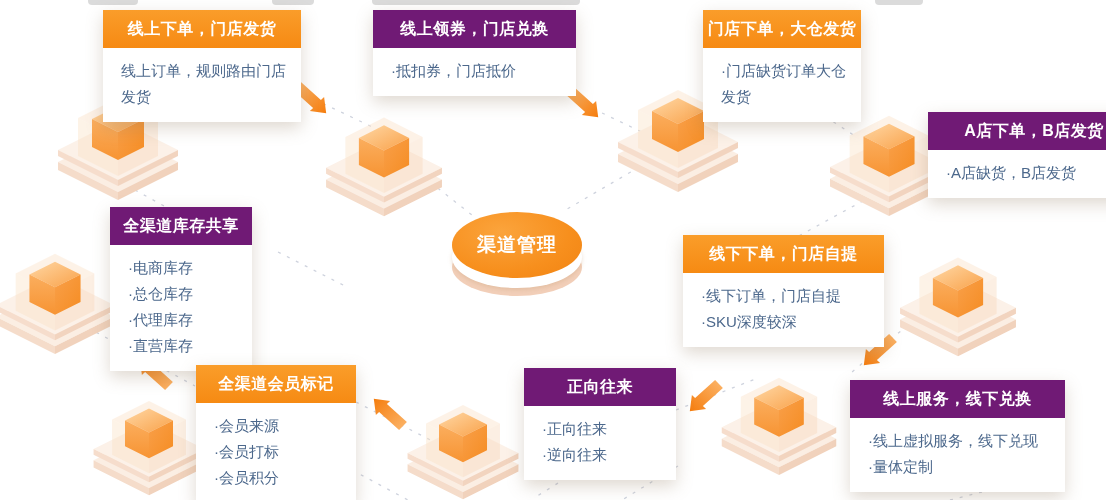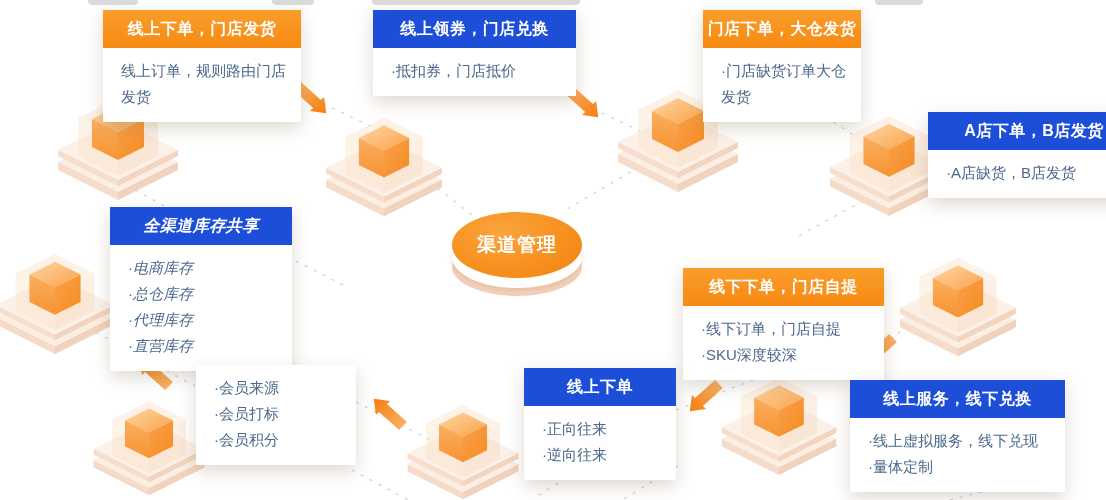--- a/index.html
+++ b/index.html
@@ -27,29 +27,29 @@
   #disc .base{top:26px;height:58px;background:#f2cfb9;}
   #disc .mid{top:14px;height:62px;background:#ffffff;box-shadow:0 2px 4px rgba(200,160,120,.35);}
   #disc .top{top:0;height:66px;background:radial-gradient(ellipse at 38% 30%,#fba43c 0%,#f78f1d 60%,#f18312 100%);
     display:flex;align-items:center;justify-content:center;color:#fff;font-size:19px;font-weight:bold;letter-spacing:1px;}
 
   
   .card{position:absolute;z-index:30;background:#fff;box-shadow:0 6px 16px rgba(150,125,100,.30);}
   .card .hd{height:38px;display:flex;align-items:center;justify-content:center;
     color:#fff;font-weight:bold;font-size:16px;letter-spacing:.5px;}
   .card.orange .hd{background:linear-gradient(180deg,#fa9d2a 0%,#f68a13 100%);}
-  .card.blue .hd{background:#1d4ed8;}
+  .card.blue .hd{background:#701a75;}
   .card .bd{background:#fff;padding:10px 1px 12px 18px;color:#4c688c;font-size:15px;line-height:26px;}
 
   .c1{left:103px;top:10px;width:198px;}
   .c2{left:373px;top:10px;width:203px;}
   .c3{left:703px;top:10px;width:158px;}
   .c4{left:928px;top:112px;width:212px;}
-  .c5{left:110px;top:207px;width:182px;font-style:italic;}
-  .c6{left:683px;top:235px;width:201px;margin-top:33px;}
+  .c5{left:110px;top:207px;width:142px;}
+  .c6{left:683px;top:235px;width:201px;}
   .c7{left:196px;top:365px;width:160px;}
   .c8{left:524px;top:368px;width:152px;}
   .c9{left:850px;top:380px;width:215px;}
 </style>
 </head>
 <body>
 
 <div id="stage">
 
   <svg width="0" height="0" style="position:absolute">
@@ -233,29 +233,30 @@
 
   <div class="card orange c6">
     <div class="hd">线下下单，门店自提</div>
     <div class="bd">
       <div>·线下订单，门店自提</div>
       <div>·SKU深度较深</div>
     </div>
   </div>
 
   <div class="card orange c7">
+    <div class="hd">全渠道会员标记</div>
     <div class="bd">
       <div>·会员来源</div>
       <div>·会员打标</div>
       <div>·会员积分</div>
     </div>
   </div>
 
   <div class="card blue c8">
-    <div class="hd">线上下单</div>
+    <div class="hd">正向往来</div>
     <div class="bd">
       <div>·正向往来</div>
       <div>·逆向往来</div>
     </div>
   </div>
 
   <div class="card blue c9">
     <div class="hd">线上服务，线下兑换</div>
     <div class="bd">
       <div>·线上虚拟服务，线下兑现</div>

